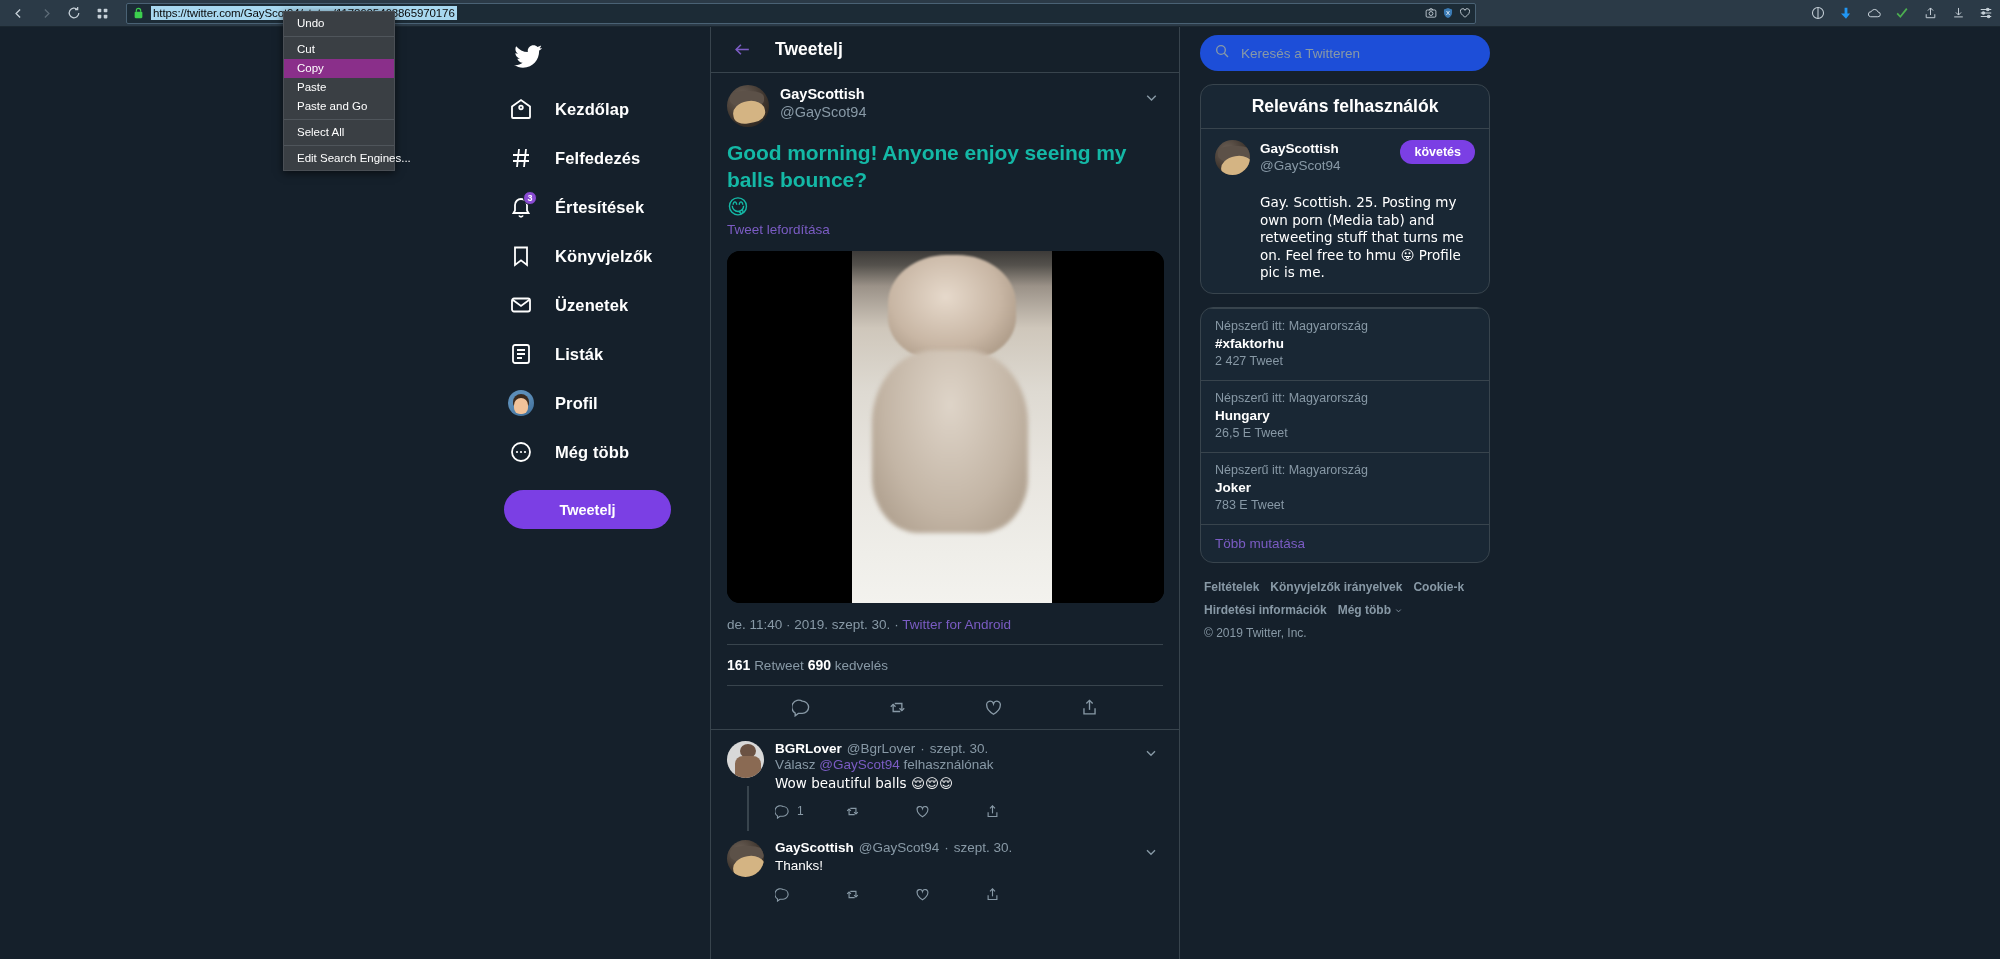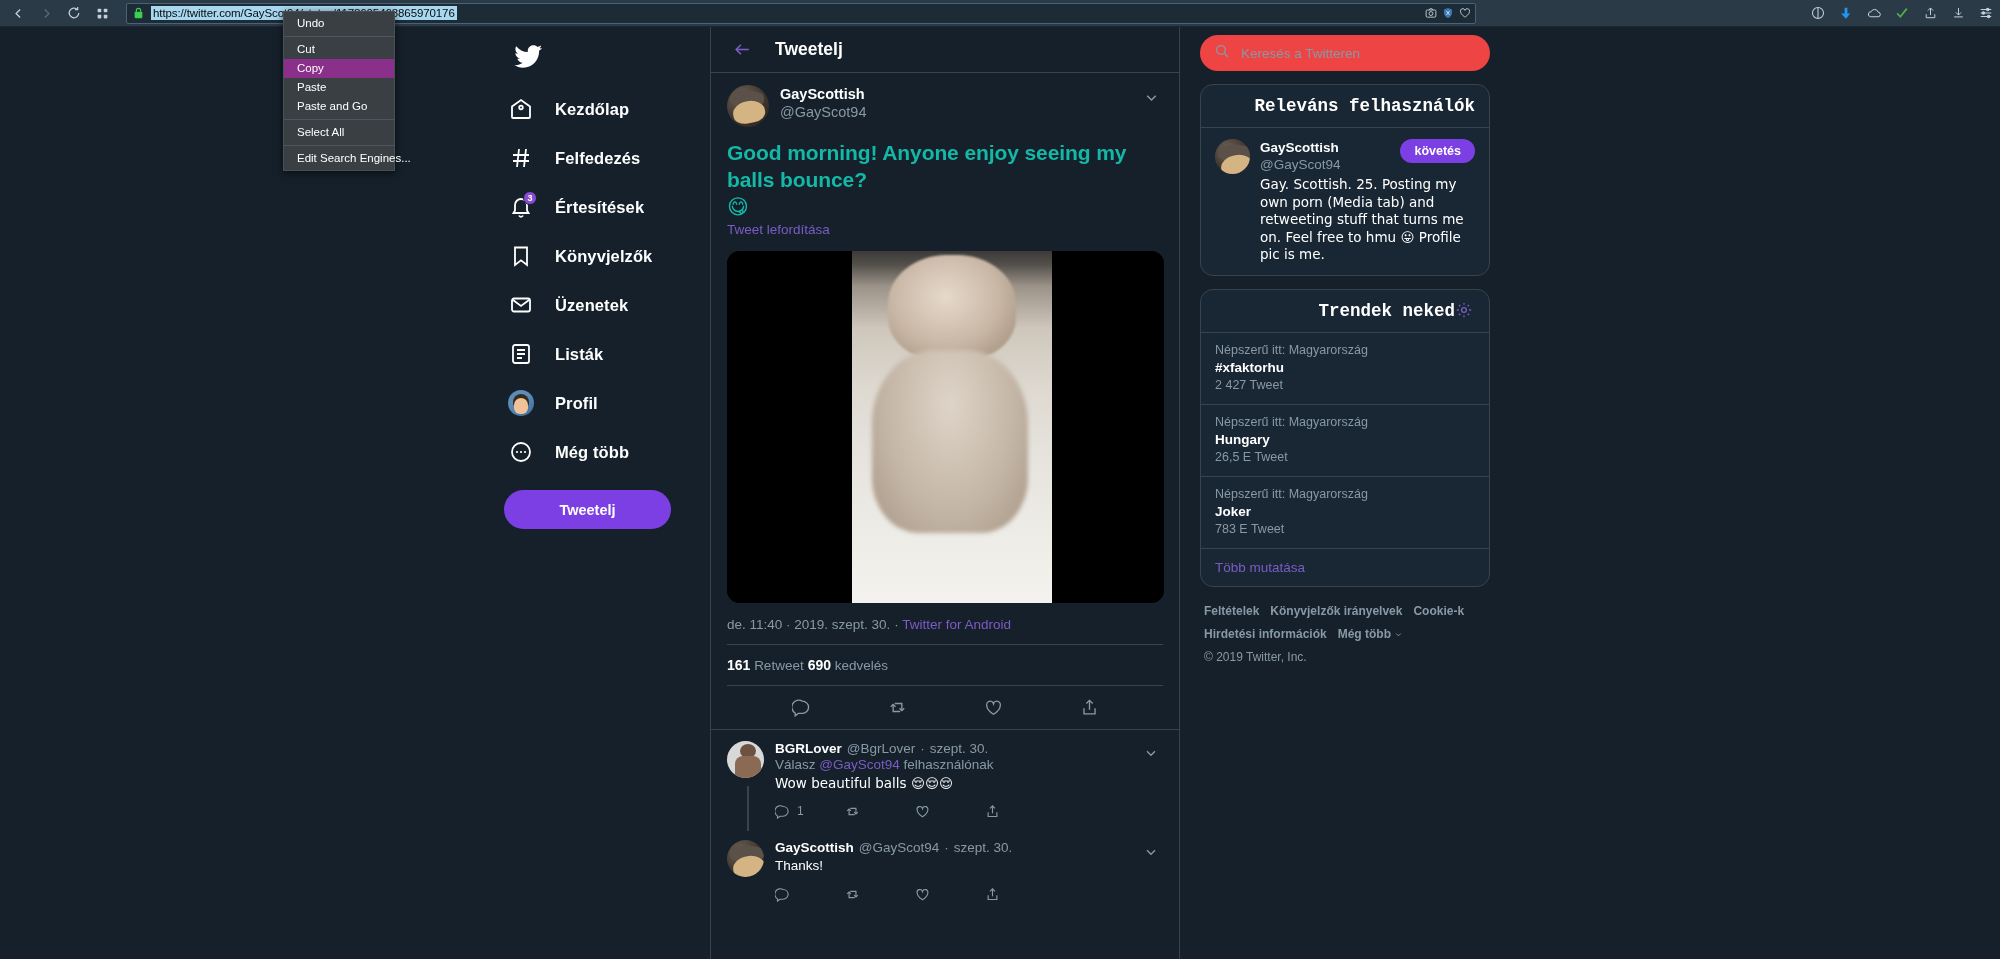--- a/index.html
+++ b/index.html
@@ -370,21 +370,21 @@
 
   
   .right-col {
     position: absolute;
     left: 1200px; top: 0;
     width: 290px;
     padding-top: 8px;
   }
   .searchbox {
     height: 36px;
-    background: #ef4444;
+    background: #1d4ed8;
     border-radius: 18px;
     display: flex; align-items: center;
     padding: 17px 14px;
     margin-bottom: 13px;
     cursor: text;
   }
   .searchbox input {
     background: none; border: none; outline: none;
     color: #fff; font-size: 13.5px;
     margin-left: 11px; flex: 1;
@@ -394,21 +394,21 @@
   .card {
     background: #192734;
     border: 1px solid #38444d;
     border-radius: 13px;
     overflow: hidden;
     margin-bottom: 13px;
   }
   .card-title {
     font-size: 17.5px; font-weight: bold; color: #fff;
     padding: 11px 14px 11px 14px;
-    display: flex; align-items: center; justify-content: flex-end; font-family: Liberation Mono, monospace;
+    display: flex; align-items: center; justify-content: center;
   }
   .gear { width: 20px; height: 20px; color: #7b5cc4; cursor: pointer; }
   .user-row {
     border-top: 1px solid #38444d;
     padding: 11px 14px;
     display: flex;
     cursor: pointer;
   }
   .user-row .av48 { width: 35px; height: 35px; flex: 0 0 35px; }
   .u-info { margin-left: 10px; flex: 1; min-width: 0; }
@@ -419,21 +419,21 @@
   .follow-btn {
     background: #7b3fe4; color: #fff;
     border: none; border-radius: 16px;
     padding: 5px 14px;
     font-size: 12.5px; font-weight: bold;
     cursor: pointer; white-space: nowrap;
     font-family: "Liberation Sans", sans-serif;
   }
   .u-bio {
     font-size: 13.5px; color: #fff;
-    margin-top: 3px; line-height: 17.5px;
+    margin-top: 20px; line-height: 17.5px;
   }
   .trend-row {
     border-top: 1px solid #38444d;
     padding: 9px 14px 10px 14px;
     cursor: pointer;
   }
   .t-ctx { font-size: 12.5px; color: #8899a6; line-height: 17px; }
   .t-name { font-size: 13.5px; font-weight: bold; color: #fff; line-height: 18px; }
   .t-count { font-size: 12.5px; color: #8899a6; line-height: 17px; }
   .show-more {
@@ -866,29 +866,20 @@
               <div class="u-handle">@GayScot94</div>
             </div>
             <button class="follow-btn">követés</button>
           </div>
           <div class="u-bio emj">Gay. Scottish. 25. Posting my own porn (Media tab) and retweeting stuff that turns me on. Feel free to hmu 😛 Profile pic is me.</div>
         </div>
       </div>
     </section>
 
     <section class="card">
-      <div class="card-title">
-        <span>Trendek neked</span>
-        <span class="gear">
-          <svg width="18" height="18" viewBox="0 0 24 24" fill="none" stroke="currentColor" stroke-width="1.7">
-                <circle cx="12" cy="12" r="3.2"></circle>
-                <path d="M12 2.5v2.6M12 18.9v2.6M21.5 12h-2.6M5.1 12H2.5M18.7 5.3l-1.8 1.8M7.1 16.9l-1.8 1.8M18.7 18.7l-1.8-1.8M7.1 7.1L5.3 5.3"></path>
-              </svg>
-        </span>
-      </div>
 
       <div class="trend-row">
         <div class="t-ctx">Népszerű itt: Magyarország</div>
         <div class="t-name">#xfaktorhu</div>
         <div class="t-count">2 427 Tweet</div>
       </div>
       <div class="trend-row">
         <div class="t-ctx">Népszerű itt: Magyarország</div>
         <div class="t-name">Hungary</div>
         <div class="t-count">26,5 E Tweet</div>

